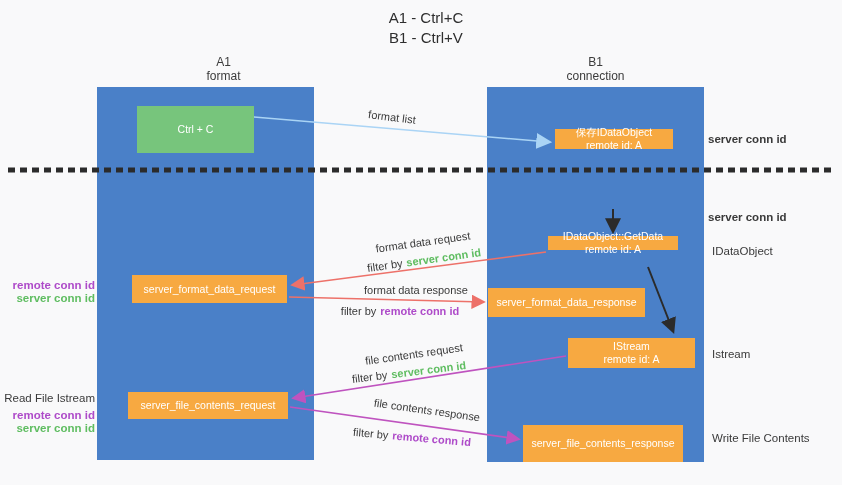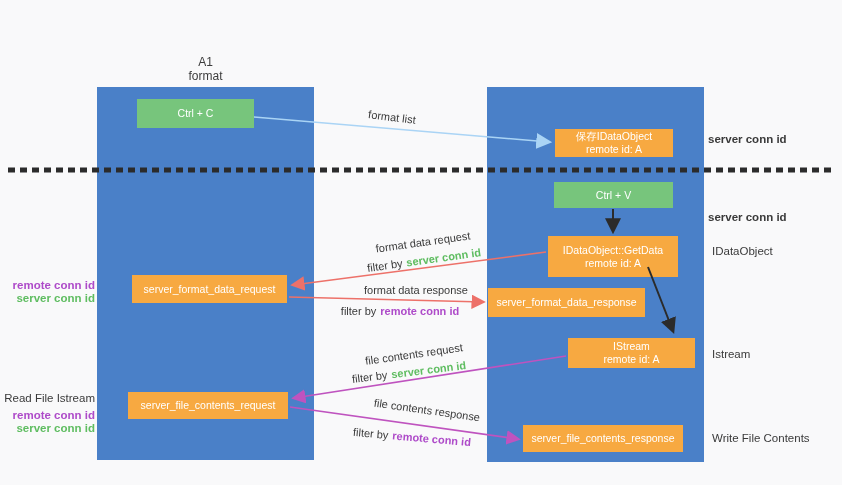--- a/index.html
+++ b/index.html
@@ -35,43 +35,48 @@
   .green-text{color:var(--conn-green-text);font-weight:bold;}
   .purple-text{color:var(--conn-purple-text);font-weight:bold;}
   .side-label{position:absolute;font-size:11.5px;color:var(--ink);white-space:nowrap;z-index:5;}
   .side-left{width:95px;text-align:right;line-height:13px;}
 </style>
 </head>
 <body>
 
 <div class="canvas">
 
+  <div class="title">
+    <div>A1 - Ctrl+C</div>
+    <div>B1 - Ctrl+V</div>
+  </div>
 
-  <div class="col-header" style="left:97px;top:55px;">
+  <div class="col-header" style="left:115px;top:55px;">
     <div>A1</div>
     <div>format</div>
+  </div>
+  <div class="col-header" style="left:487px;top:55px;">
+    <div>B1</div>
+    <div>connection</div>
   </div>
 
   <div class="lifeline" style="left:97px;top:87px;height:373px;"></div>
   <div class="lifeline" style="left:487px;top:87px;height:375px;"></div>
 
-  <div class="node green" style="left:137px;top:99px;width:117px;height:29px;">
+  <div class="node green" style="left:137px;top:106px;width:117px;height:47px;">
     <span>Ctrl + C</span>
   </div>
 
-  <div class="node orange" style="left:555px;top:129px;width:118px;height:28px;">
+  <div class="node orange" style="left:555px;top:129px;width:118px;height:20px;">
     <span>保存IDataObject</span>
     <span>remote id: A</span>
   </div>
 
-  <div class="node green" style="left:554px;top:182px;width:119px;height:26px;">
-    <span>Ctrl + V</span>
-  </div>
 
-  <div class="node orange" style="left:548px;top:236px;width:130px;height:41px;">
+  <div class="node orange" style="left:548px;top:236px;width:130px;height:14px;">
     <span>IDataObject::GetData</span>
     <span>remote id: A</span>
   </div>
 
   <div class="node orange" style="left:132px;top:275px;width:155px;height:28px;">
     <span>server_format_data_request</span>
   </div>
 
   <div class="node orange" style="left:488px;top:288px;width:157px;height:29px;">
     <span>server_format_data_response</span>
@@ -79,21 +84,21 @@
 
   <div class="node orange" style="left:568px;top:338px;width:127px;height:30px;">
     <span>IStream</span>
     <span>remote id: A</span>
   </div>
 
   <div class="node orange" style="left:128px;top:392px;width:160px;height:27px;">
     <span>server_file_contents_request</span>
   </div>
 
-  <div class="node orange" style="left:523px;top:425px;width:160px;height:27px;justify-content:center;">
+  <div class="node orange" style="left:523px;top:425px;width:160px;height:37px;justify-content:center;">
     <span>server_file_contents_response</span>
   </div>
 
   <svg class="svg-layer" width="842" height="485" viewBox="0 0 842 485">
     <defs>
       <marker id="m-lightblue" viewBox="0 0 10 10" refX="8" refY="5" markerWidth="10" markerHeight="10" orient="auto">
         <path d="M0,0 L10,5 L0,10 z" class="fill-lightblue"></path>
         </marker>
       <marker id="m-red" viewBox="0 0 10 10" refX="8" refY="5" markerWidth="9" markerHeight="9" orient="auto">
         <path d="M0,0 L10,5 L0,10 z" class="fill-red"></path>

